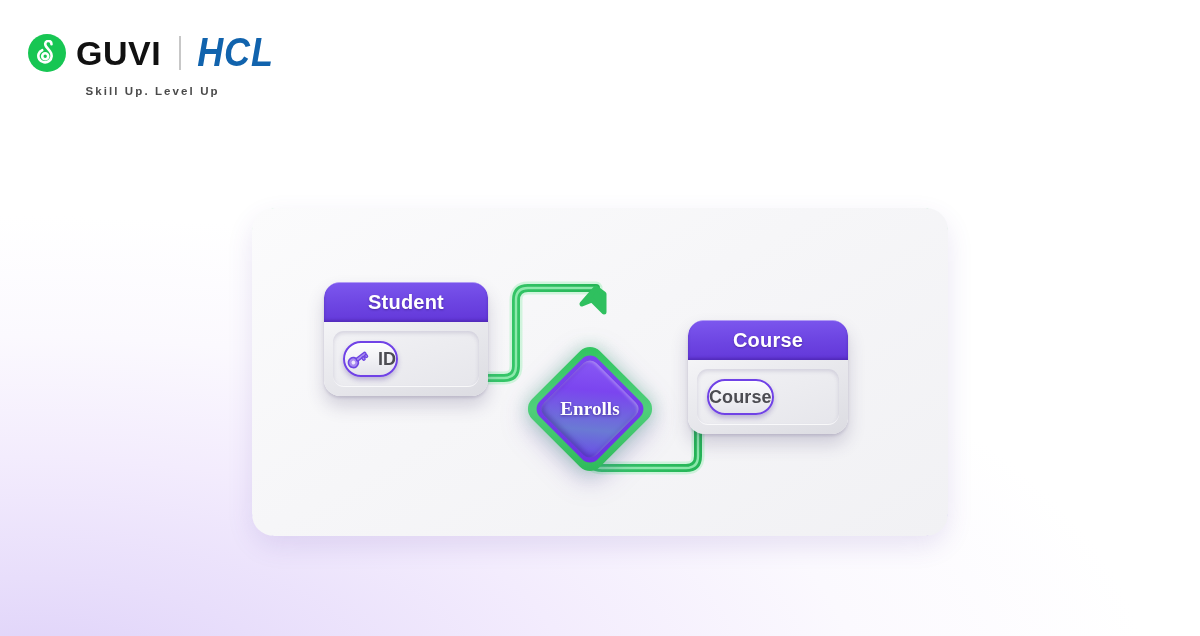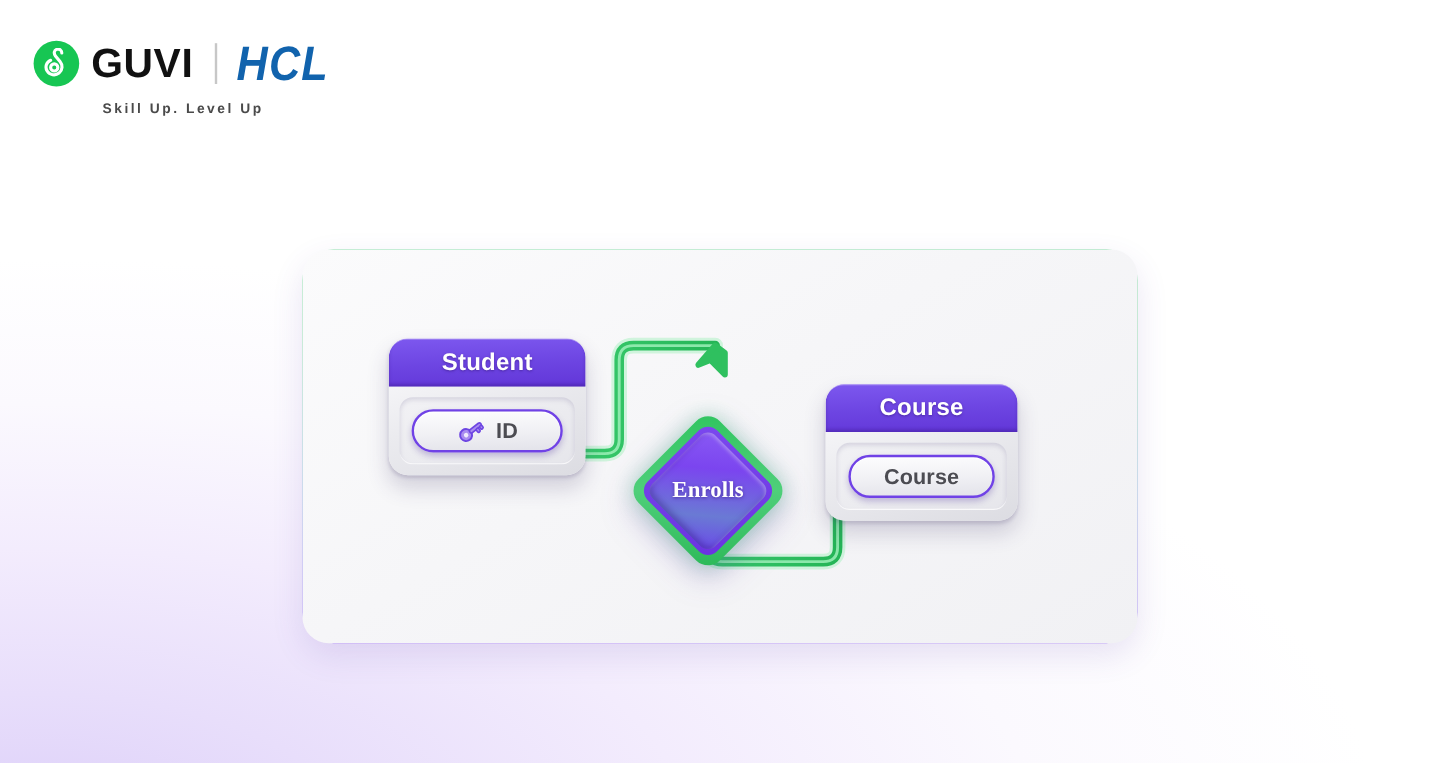--- a/index.html
+++ b/index.html
@@ -151,21 +151,21 @@
     text-shadow: 0 1px 2px rgba(45, 15, 110, 0.5);
   }
   .entity-body {
     margin: 9px;
     padding: 10px;
     border-radius: 11px;
     background: linear-gradient(160deg, #f2f2f5 0%, #e6e6eb 100%);
     box-shadow: inset 0 2px 4px rgba(90,80,130,0.20),
                 inset 0 -1px 0 rgba(255,255,255,0.9);
     display: flex;
-    flex-direction: column;
+    flex-direction: row;
     gap: 10px;
   }
 
   
   .attr {
     height: 36px;
     border-radius: 18px;
     border: 2.5px solid #7042e6;
     background: linear-gradient(178deg, #fdfdfe 0%, #f0f0f4 55%, #e3e3ea 100%);
     display: flex;

